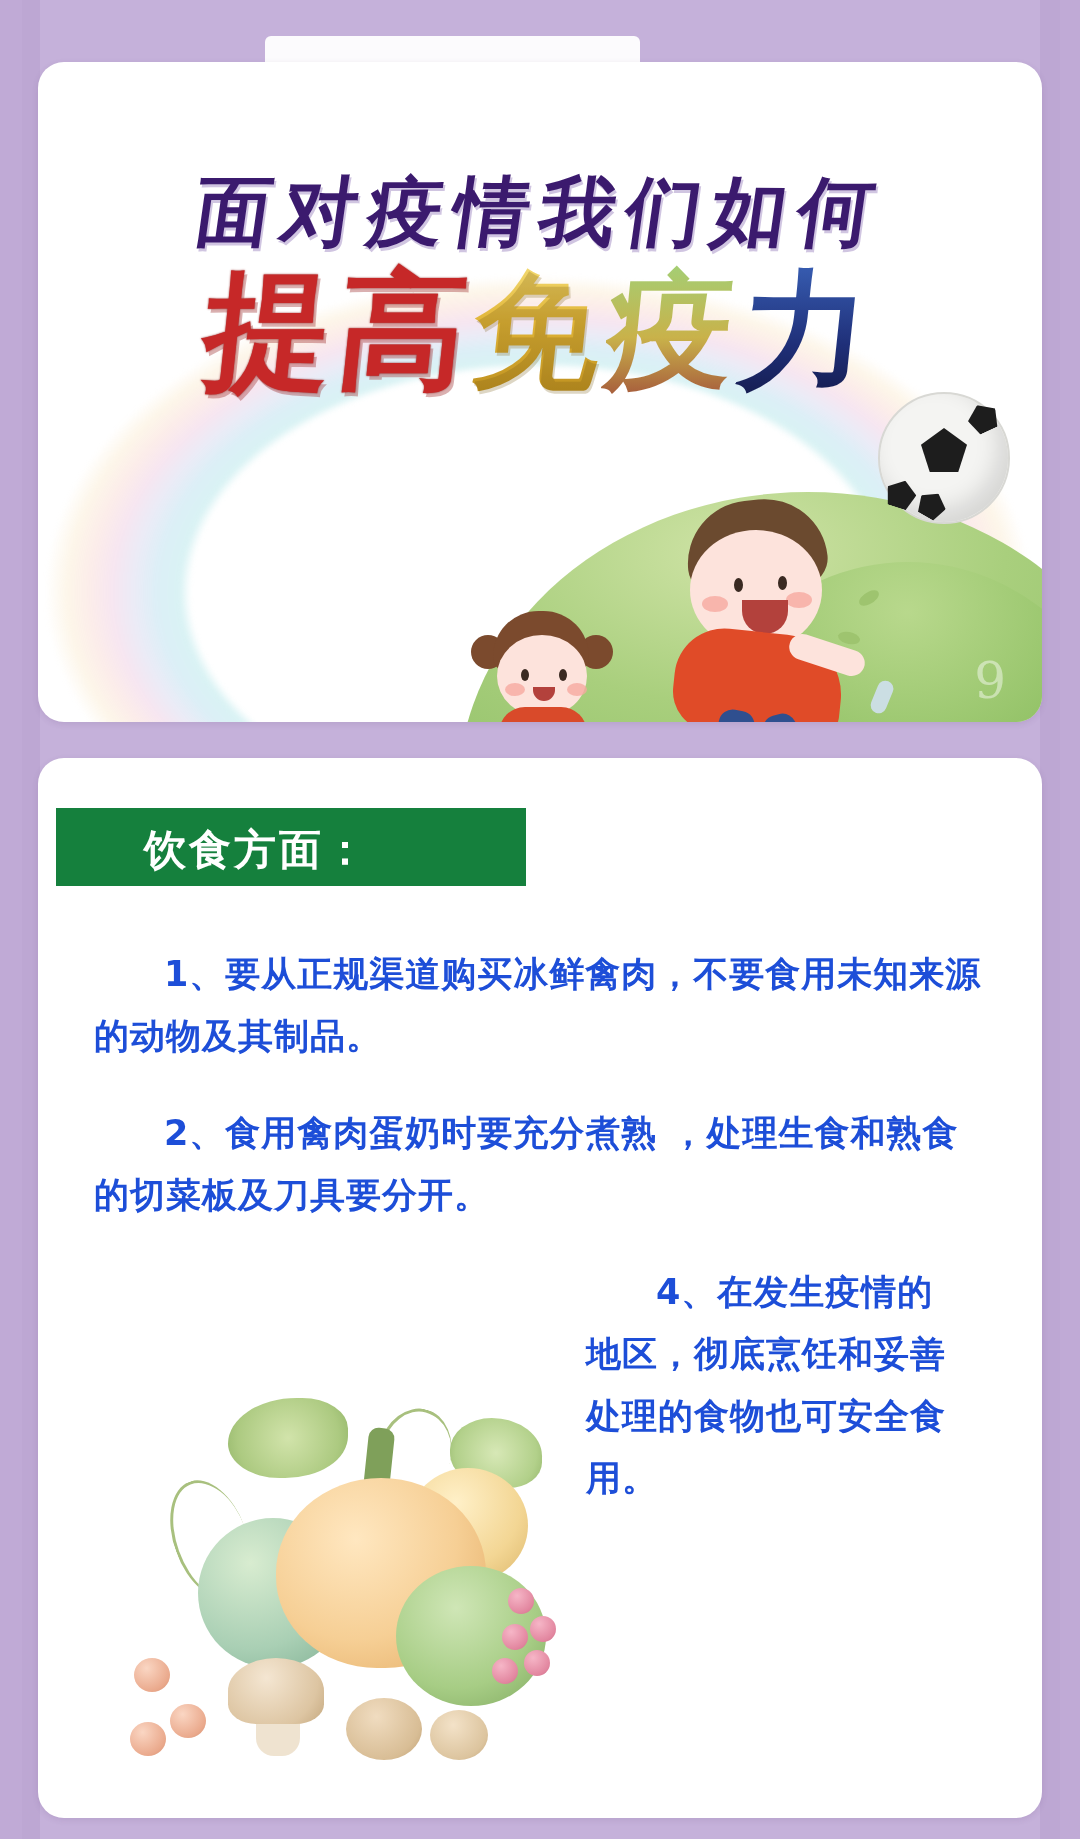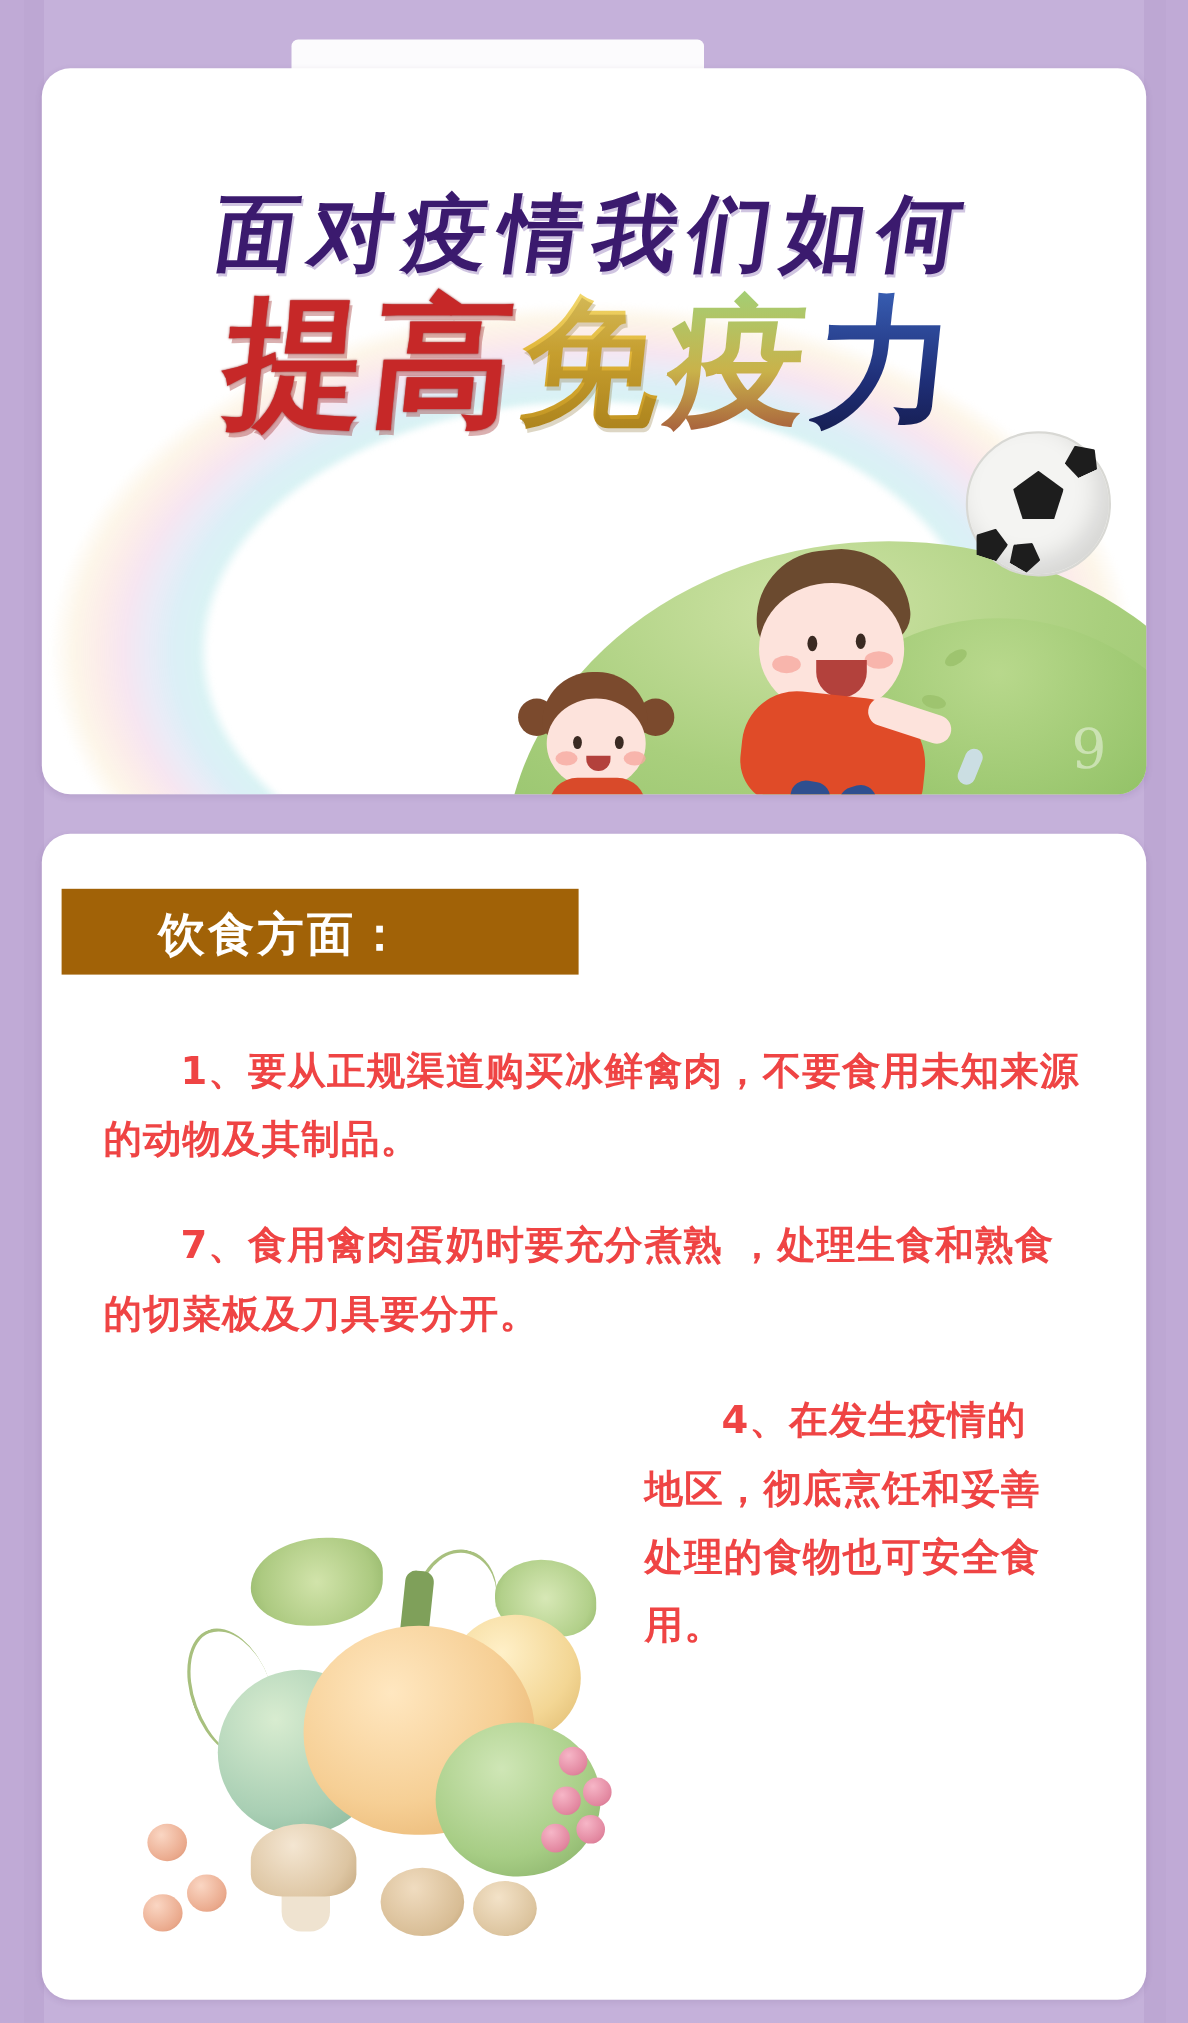--- a/index.html
+++ b/index.html
@@ -295,21 +295,21 @@
     border-radius: 26px;
     overflow: hidden;
     box-shadow: 0 2px 6px rgba(80,50,110,.12);
   }
   .section-ribbon {
     position: absolute;
     left: 18px;
     top: 50px;
     width: 470px;
     height: 78px;
-    background: #a16207;
+    background: #15803d;
   }
   .section-ribbon .label {
     position: absolute;
     left: 88px;
     top: 14px;
     font-family: "DejaVu Sans", sans-serif;
     font-weight: bold;
     font-size: 42px;
     color: #ffffff;
     letter-spacing: 3px;
@@ -318,21 +318,21 @@
     position: absolute;
     left: 56px;
     top: 150px;
     width: 892px;
   }
   .para {
     font-family: "DejaVu Sans", sans-serif;
     font-weight: bold;
     font-size: 35px;
     line-height: 62px;
-    color: #ef4444;
+    color: #1d4ed8;
     text-indent: 70px;
     letter-spacing: 1px;
   }
   .para.narrow {
     width: 360px;
     margin-left: 492px;
   }
   .veggies {
     position: absolute;
     left: 40px;
@@ -482,21 +482,21 @@
   </div>
 
   <div class="body-card">
 
     <div class="section-ribbon">
       <span class="label">饮食方面：</span>
     </div>
 
     <div class="paras">
       <p class="para">1、要从正规渠道购买冰鲜禽肉，不要食用未知来源的动物及其制品。</p>
-      <p class="para">7、食用禽肉蛋奶时要充分煮熟 ，处理生食和熟食的切菜板及刀具要分开。</p>
+      <p class="para">2、食用禽肉蛋奶时要充分煮熟 ，处理生食和熟食的切菜板及刀具要分开。</p>
       <p class="para narrow">4、在发生疫情的地区，彻底烹饪和妥善处理的食物也可安全食用。</p>
     </div>
 
     <div class="veggies">
       <div class="stem-line s1"></div>
       <div class="stem-line s2"></div>
       <div class="v leaf-green"></div>
       <div class="v leaf-green2"></div>
       <div class="pumpkin-stem"></div>
       <div class="v squash-yellow"></div>

